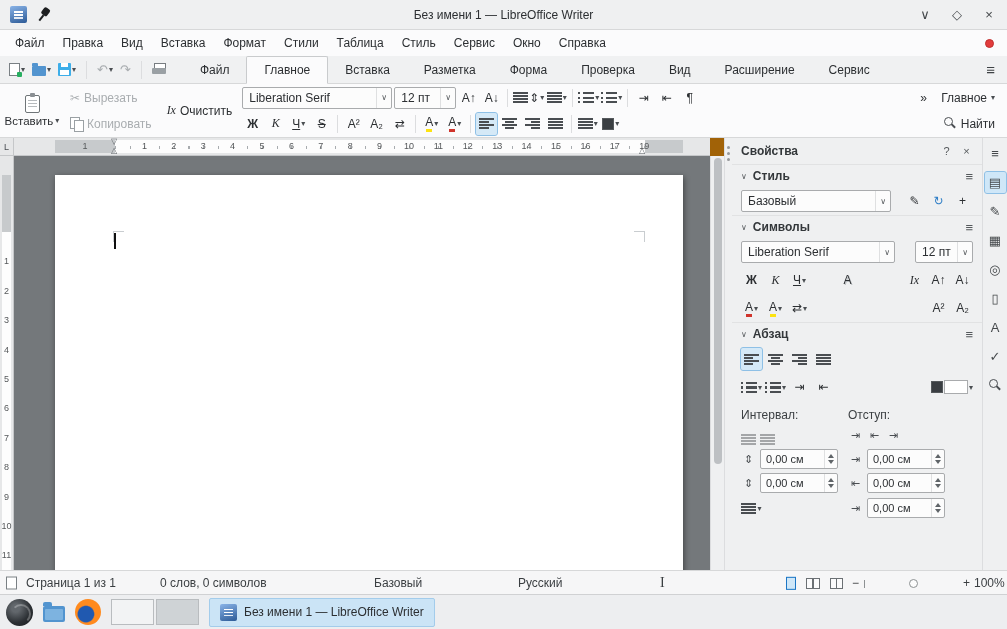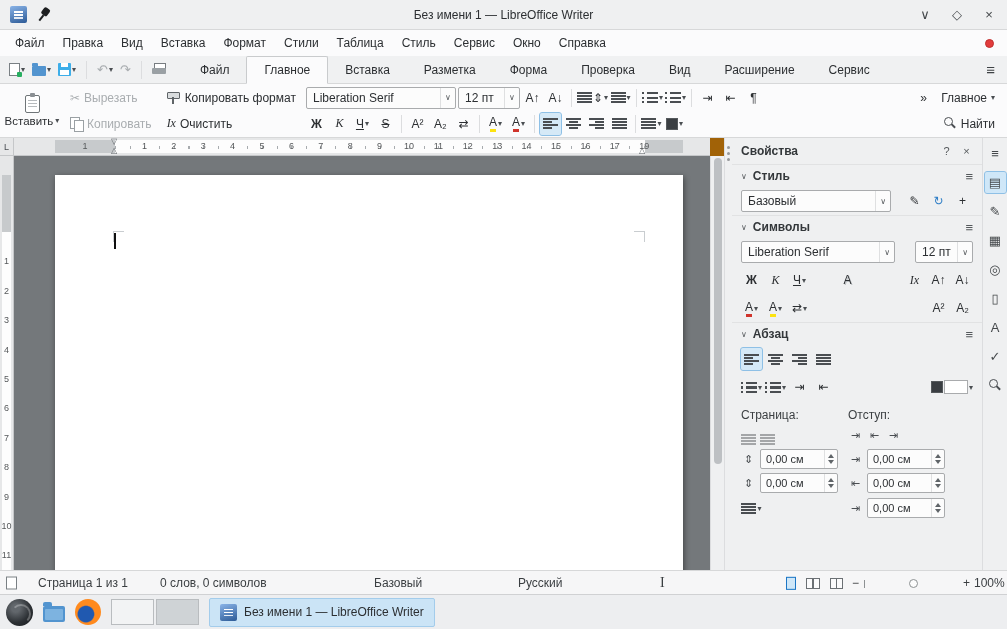--- a/index.html
+++ b/index.html
@@ -279,26 +279,20 @@
       <div class="trow">
         <span class="tbtn dis">
             <span class="ic i-copy"></span>
             <span>Копировать</span>
           </span>
       </div>
     </div>
     <div class="stack">
       <div class="trow">
         <span class="tbtn">
-            <span class="ic i-roller"></span>
-            <span>Копировать формат</span>
-          </span>
-      </div>
-      <div class="trow">
-        <span class="tbtn">
             <span class="fital">Ix</span>
             <span>Очистить</span>
           </span>
       </div>
     </div>
     <div class="stack">
       <div class="trow">
         <span class="combo w150">
             <span>Liberation Serif</span>
             <span class="arr">∨</span>
@@ -624,21 +618,21 @@
         <span class="icbtn">⇥</span>
         <span class="icbtn">⇤</span>
         <span class="gap"></span>
         <span class="icbtn">
             <span class="sw"></span>
             <span class="swatch"></span>
             <span class="caret">▾</span>
           </span>
       </div>
       <div class="sp-labels">
-        <span>Страница:</span>
+        <span>Интервал:</span>
         <span>Отступ:</span>
       </div>
       <div class="sp-row">
         <div class="sp-cell">
           <span class="pico dim"><span class="ia" style="opacity:.45">
                 <i></i>
                 <i></i>
                 <i></i>
                 <i></i>
               </span></span>
@@ -734,21 +728,21 @@
       <span class="sbt">А</span>
       <span class="sbt">✓</span>
       <span class="sbt">
           <span class="ic i-mag"></span>
         </span>
     </div>
   </div>
 
   <div class="statusbar">
     <span style="left:6px" class="ic i-page"></span>
-    <span style="left:38px">Страница 1 из 1</span>
+    <span style="left:26px">Страница 1 из 1</span>
     <span style="left:160px">0 слов, 0 символов</span>
     <span style="left:374px">Базовый</span>
     <span style="left:518px">Русский</span>
     <span style="left:660px" class="ibeam">I</span>
     <span style="left:786px"><span class="vpic on2"></span></span>
     <span style="left:806px"><span class="vpic sm"></span><span class="vpic sm"></span></span>
     <span style="left:830px"><span class="vpic sm"></span><span class="vpic sm" style="margin-left:-1px"></span></span>
     <span style="left:852px">−</span>
     <span style="left:864px" class="ztrack"><span class="zknob"></span></span>
     <span style="left:963px">+</span>

